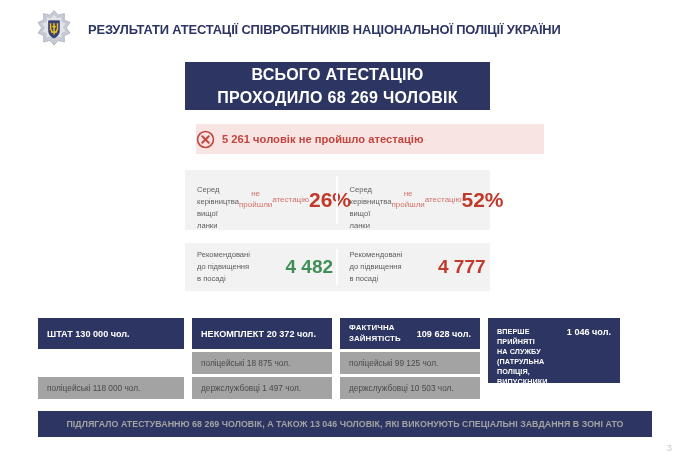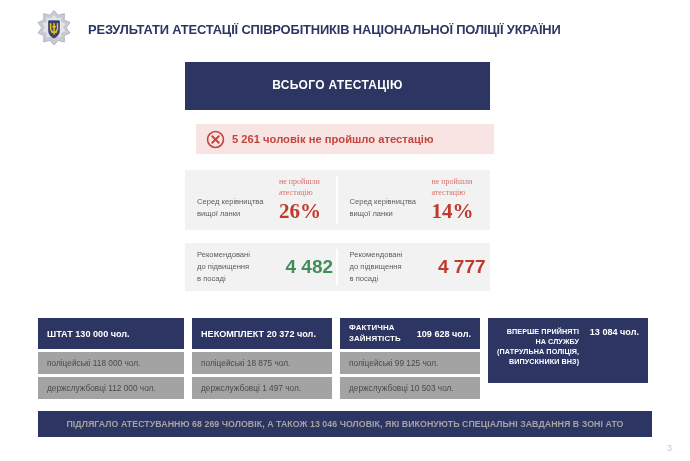--- a/index.html
+++ b/index.html
@@ -50,36 +50,35 @@
     left: 185px; top: 62px;
     width: 305px; height: 48px;
     background: #2d3563;
     display: flex;
     flex-direction: column;
     align-items: center;
     justify-content: center;
     color: #ffffff;
   }
   .hero-line {
-    font-size: 12px;
+    font-size: 16px;
     font-weight: bold;
     letter-spacing: 0.3px;
     line-height: 1.45;
     white-space: nowrap;
   }
 
   
   #alert-box {
     position: absolute;
     left: 196px; top: 124px;
-    width: 298px; height: 30px;
+    width: 348px; height: 30px;
     background: #f7e4e3;
     display: flex;
     align-items: center;
-    padding-left: 10px;
     box-sizing: border-box;
   }
   #alert-icon {
     flex: 0 0 auto;
     width: 19px; height: 19px;
     margin-right: 7px;
   }
   #alert-text {
     font-size: 11.2px;
     font-weight: bold;
@@ -117,24 +116,23 @@
     font-size: 7.6px;
     line-height: 1.55;
     color: #5d5d5d;
     font-weight: normal;
   }
   #panel-row-percent .panel-label { padding-left: 12px; width: 82px; margin-top: 16px; }
   #panel-row-recommend .panel-label { padding-left: 12px; width: 84px; }
 
   .panel-value-wrap {
     display: flex;
-    flex-direction: column;
-    align-items: flex-start;
+    flex-direction: row;
+    align-items: center;
     flex: 1 1 auto;
-    font-family: Liberation Serif, serif;
   }
   .panel-sublabel {
     font-size: 8px;
     line-height: 1.35;
     text-align: center;
     color: #d4726a;
   }
   .panel-big {
     font-size: 21px;
     font-weight: bold;
@@ -159,21 +157,21 @@
     gap: 8px;
   }
   .stat-col {
     display: flex;
     flex-direction: column;
     gap: 3px;
   }
   .stat-col.c1 { width: 146px; justify-content: space-between; }
   .stat-col.c2 { width: 140px; }
   .stat-col.c3 { width: 140px; }
-  .stat-col.c4 { width: 160px; text-align: right; }
+  .stat-col.c4 { width: 132px; }
 
   .stat-head {
     background: #2d3563;
     color: #ffffff;
     box-sizing: border-box;
     display: flex;
     align-items: center;
     padding: 0 9px;
   }
   .stat-head.one-line {
@@ -260,20 +258,21 @@
           <rect x="18.2" y="17.0" width="3.7" height="1.4"></rect>
         </g>
       </g>
     </svg>
   </div>
   <div id="page-title">РЕЗУЛЬТАТИ АТЕСТАЦІЇ СПІВРОБІТНИКІВ НАЦІОНАЛЬНОЇ ПОЛІЦІЇ УКРАЇНИ</div>
 </div>
 
 <div id="hero-banner">
   <div class="hero-line">ВСЬОГО АТЕСТАЦІЮ</div>
+  <div class="hero-line">ПРОХОДИЛО 68 269 ЧОЛОВІК</div>
 </div>
 
 <div id="alert-box">
   <span id="alert-icon">
     <svg width="19" height="19" viewBox="0 0 20 20" aria-hidden="true">
       <circle cx="10" cy="10" r="8.4" fill="none" stroke="#c4453e" stroke-width="1.7"></circle>
       <path d="M6.6 6.6 L13.4 13.4 M13.4 6.6 L6.6 13.4" stroke="#c4453e" stroke-width="2.1" stroke-linecap="round"></path>
     </svg>
   </span>
   <span id="alert-text">5 261 чоловік не пройшло атестацію</span>
@@ -286,21 +285,21 @@
       <div class="panel-sublabel">не пройшли</div>
       <div class="panel-sublabel">атестацію</div>
       <div class="panel-big val-red">26%</div>
     </div>
   </div>
   <div class="panel-half">
     <div class="panel-label">Серед керівництва вищої ланки</div>
     <div class="panel-value-wrap">
       <div class="panel-sublabel">не пройшли</div>
       <div class="panel-sublabel">атестацію</div>
-      <div class="panel-big val-red">14%</div>
+      <div class="panel-big val-red">52%</div>
     </div>
   </div>
 </div>
 
 <div class="panel-row" id="panel-row-recommend">
   <div class="panel-half with-divider">
     <div class="panel-label">
       <div>Рекомендовані</div>
       <div>до підвищення</div>
       <div>в посаді</div>
@@ -315,21 +314,20 @@
     </div>
     <div class="panel-number-only val-red">4 777</div>
   </div>
 </div>
 
 <div id="stats-strip">
 
   <div class="stat-col c1">
     <div class="stat-head one-line">ШТАТ 130 000 чол.</div>
     <div class="stat-sub">поліцейські 118 000 чол.</div>
-    <div class="stat-sub">держслужбовці 112 000 чол.</div>
   </div>
 
   <div class="stat-col c2">
     <div class="stat-head one-line">НЕКОМПЛЕКТ 20 372 чол.</div>
     <div class="stat-sub">поліцейські 18 875 чол.</div>
     <div class="stat-sub">держслужбовці 1 497 чол.</div>
   </div>
 
   <div class="stat-col c3">
     <div class="stat-head two-col">
@@ -344,21 +342,21 @@
   </div>
 
   <div class="stat-col c4">
     <div class="stat-head tall">
       <div class="stat-head-title-stack">
         <div>ВПЕРШЕ ПРИЙНЯТІ</div>
         <div>НА СЛУЖБУ</div>
         <div>(ПАТРУЛЬНА ПОЛІЦІЯ,</div>
         <div>ВИПУСКНИКИ ВНЗ)</div>
       </div>
-      <div class="stat-head-num">13 084 чол.</div>
+      <div class="stat-head-num">1 046 чол.</div>
     </div>
   </div>
 
 </div>
 
 <div id="footer-bar">
   <div id="footer-text">ПІДЛЯГАЛО АТЕСТУВАННЮ 68 269 ЧОЛОВІК, А ТАКОЖ 13 046 ЧОЛОВІК, ЯКІ ВИКОНУЮТЬ СПЕЦІАЛЬНІ ЗАВДАННЯ В ЗОНІ АТО</div>
 </div>
 
 <div id="page-number">3</div>

